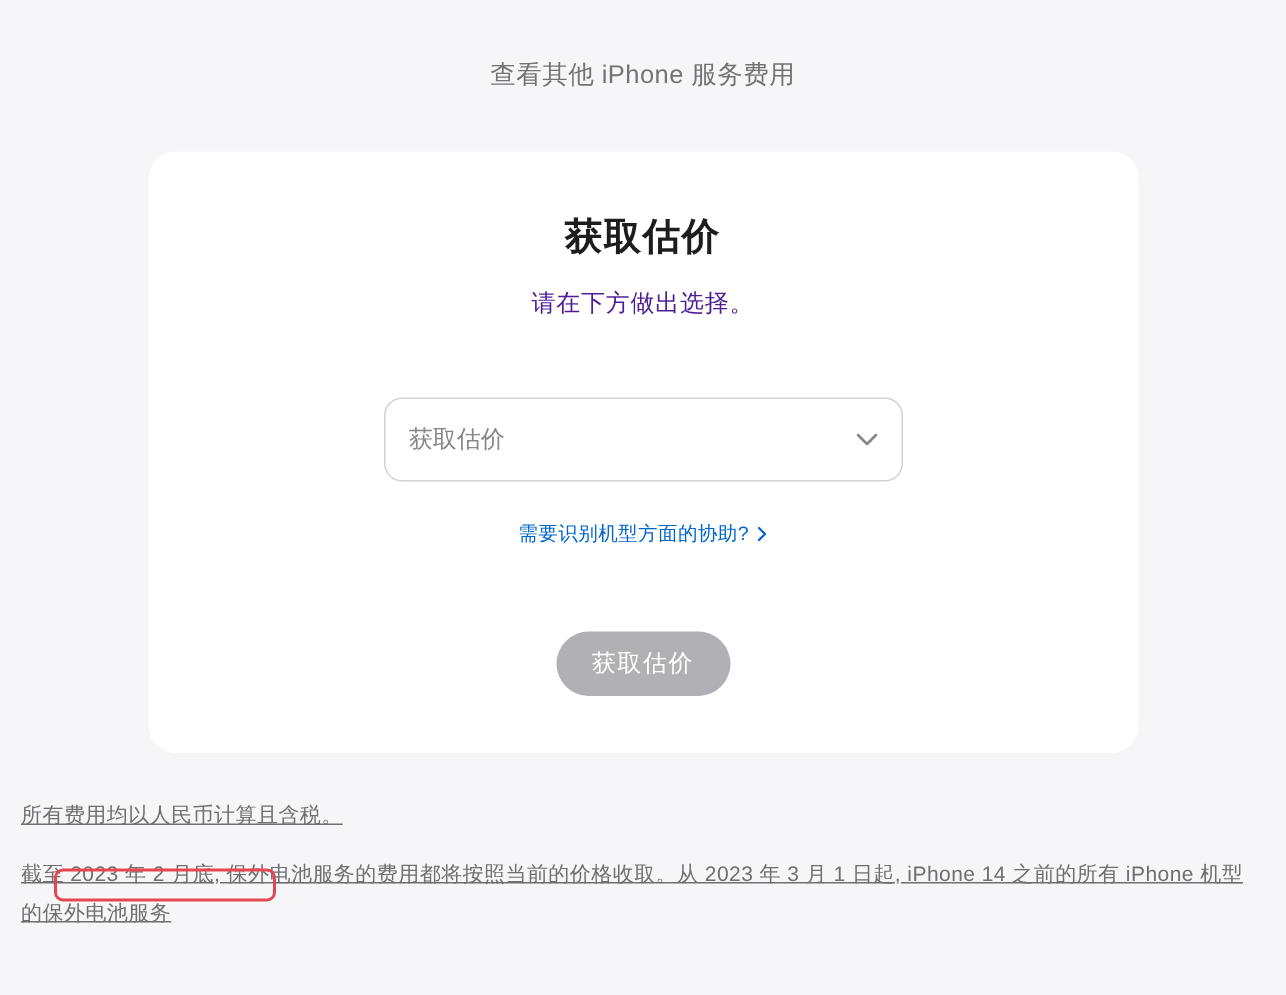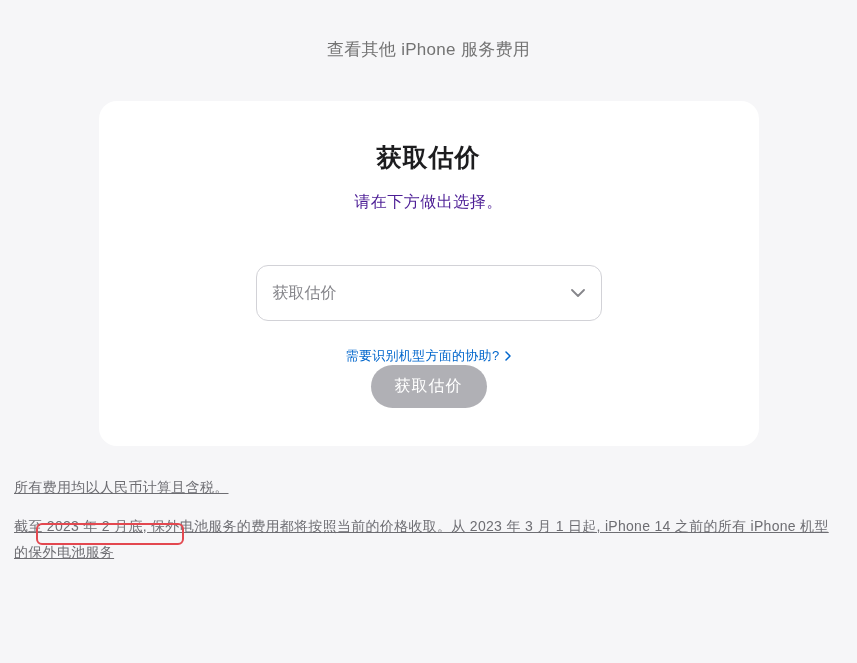--- a/index.html
+++ b/index.html
@@ -84,20 +84,21 @@
       height: 100%;
       display: block;
     }
     .help-link {
       display: inline-flex;
       align-items: center;
       color: #06c;
       font-size: 13px;
       text-decoration: none;
       margin-top: 6px;
+      margin-bottom: 56px;
       letter-spacing: 0.3px;
     }
     .help-link .chevron-right {
       margin-left: 6px;
       width: 6px;
       height: 10px;
       display: inline-flex;
       align-items: center;
     }
     .help-link .chevron-right svg {

